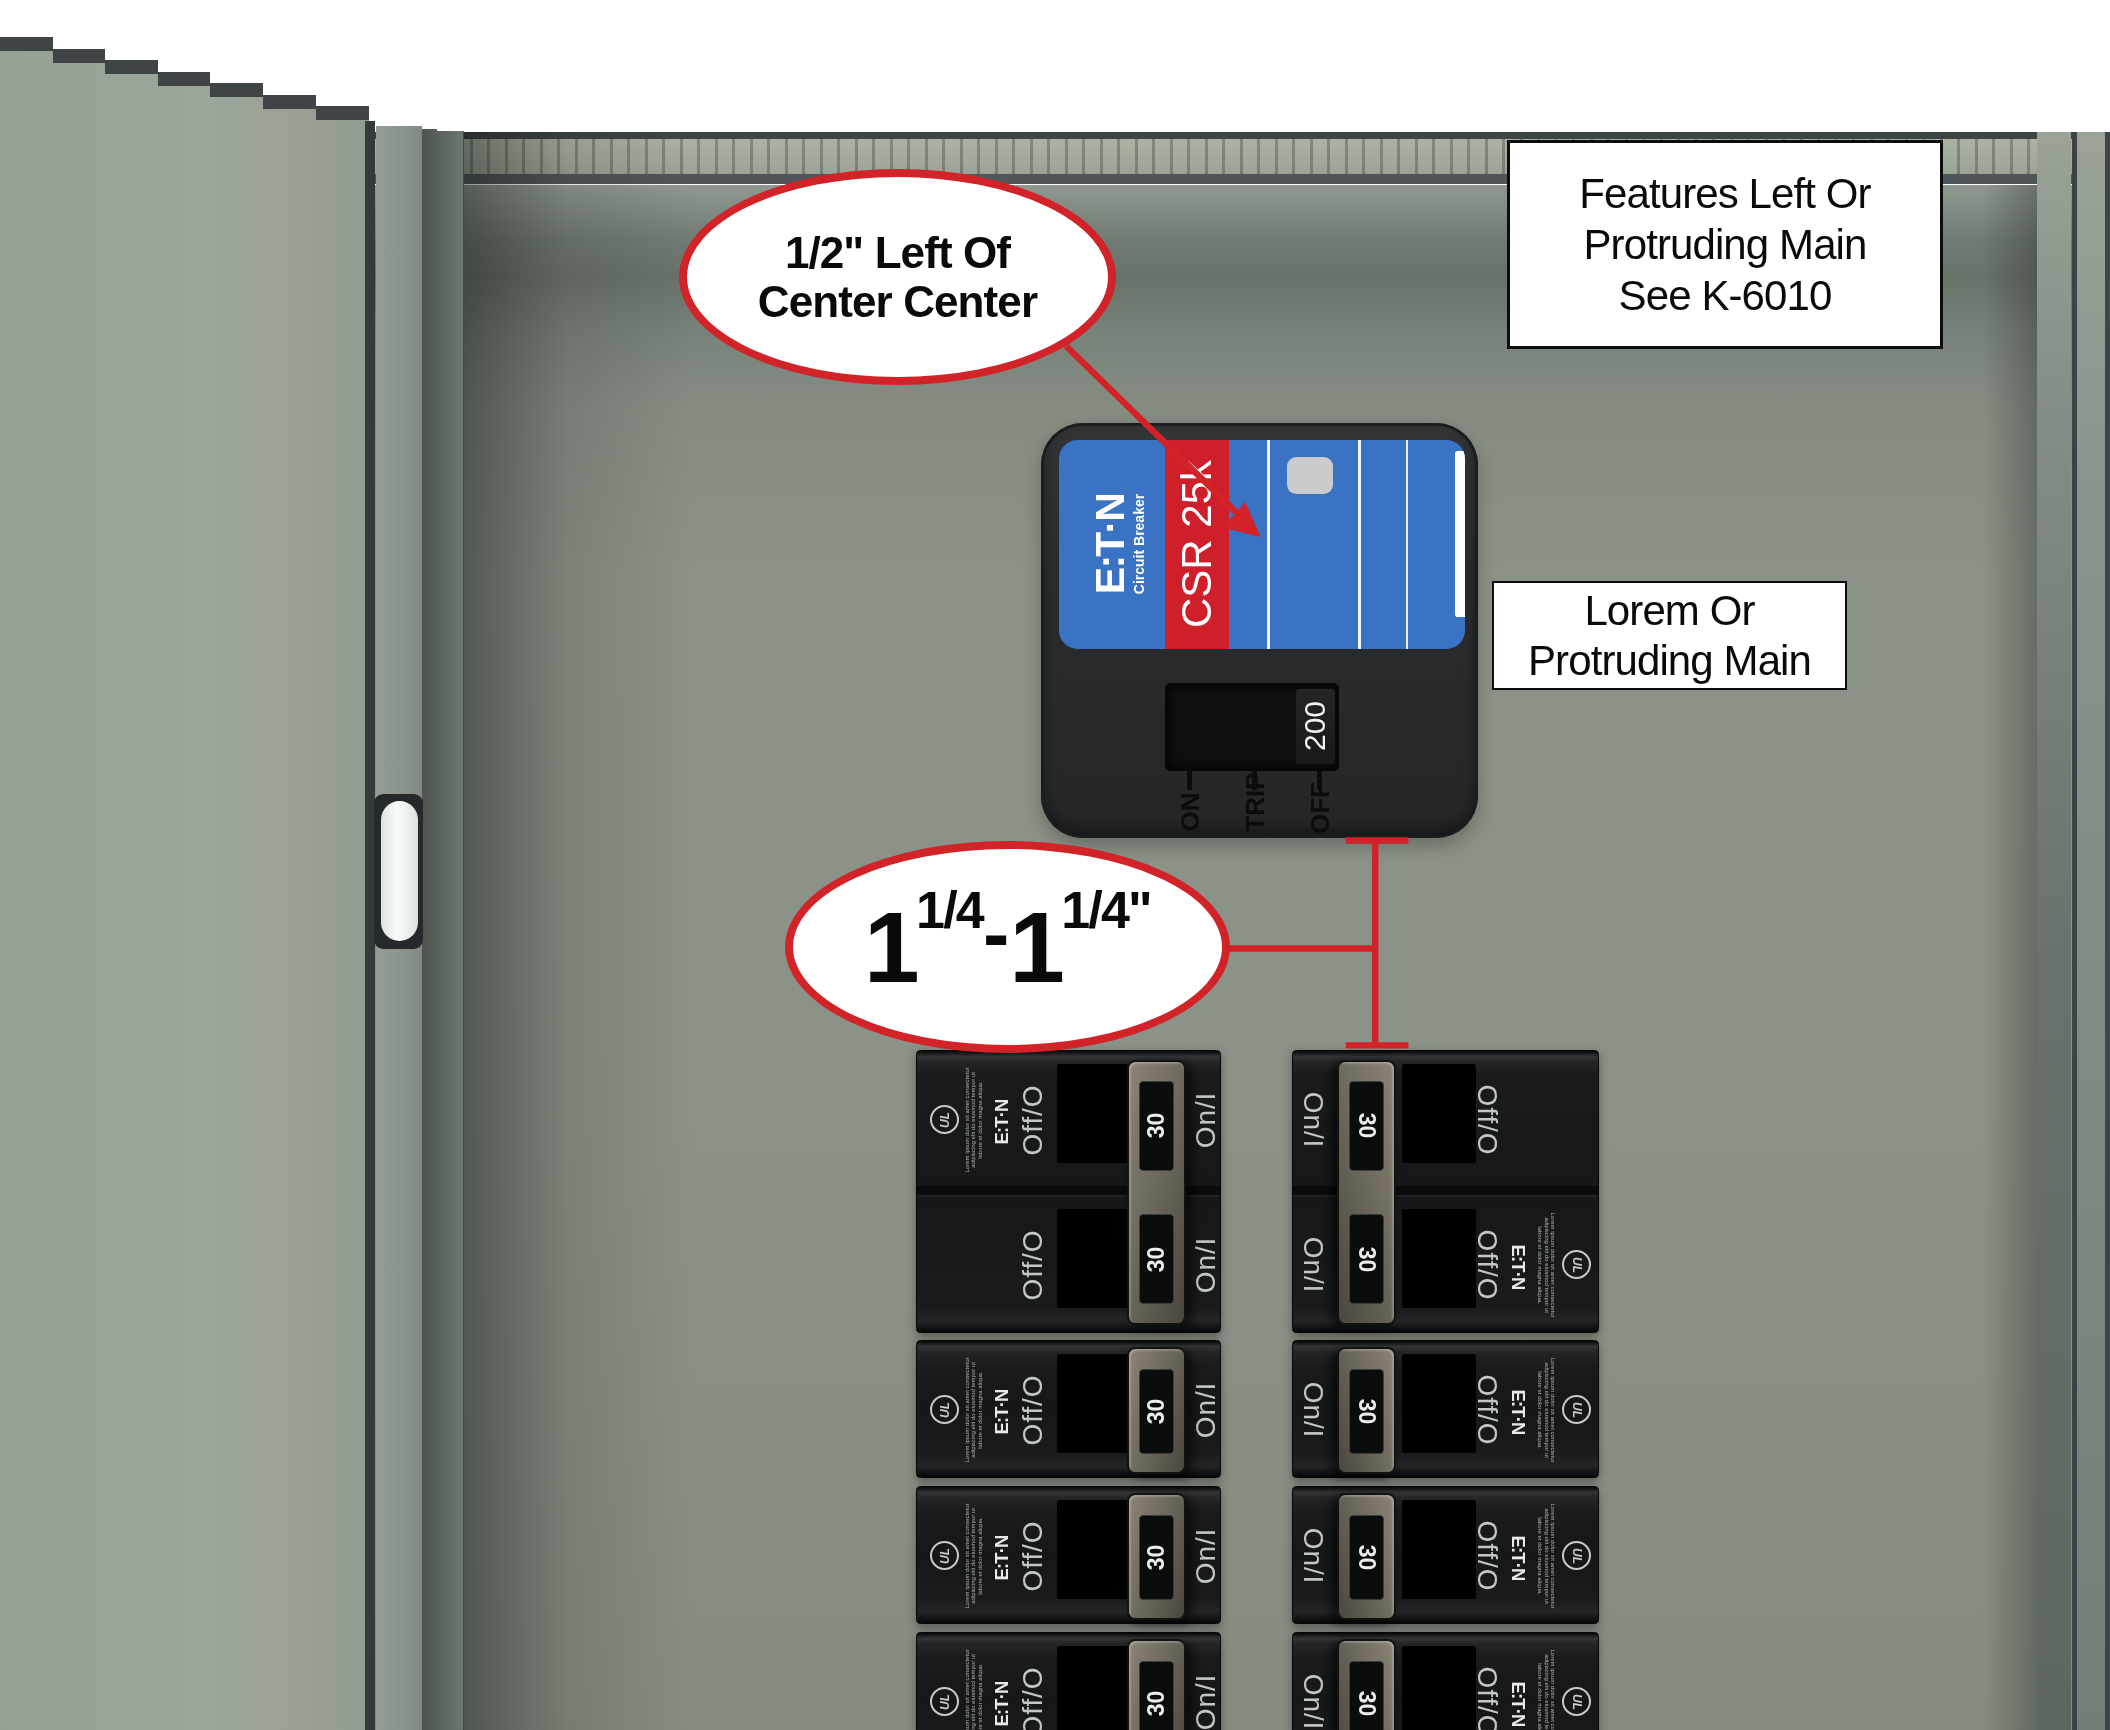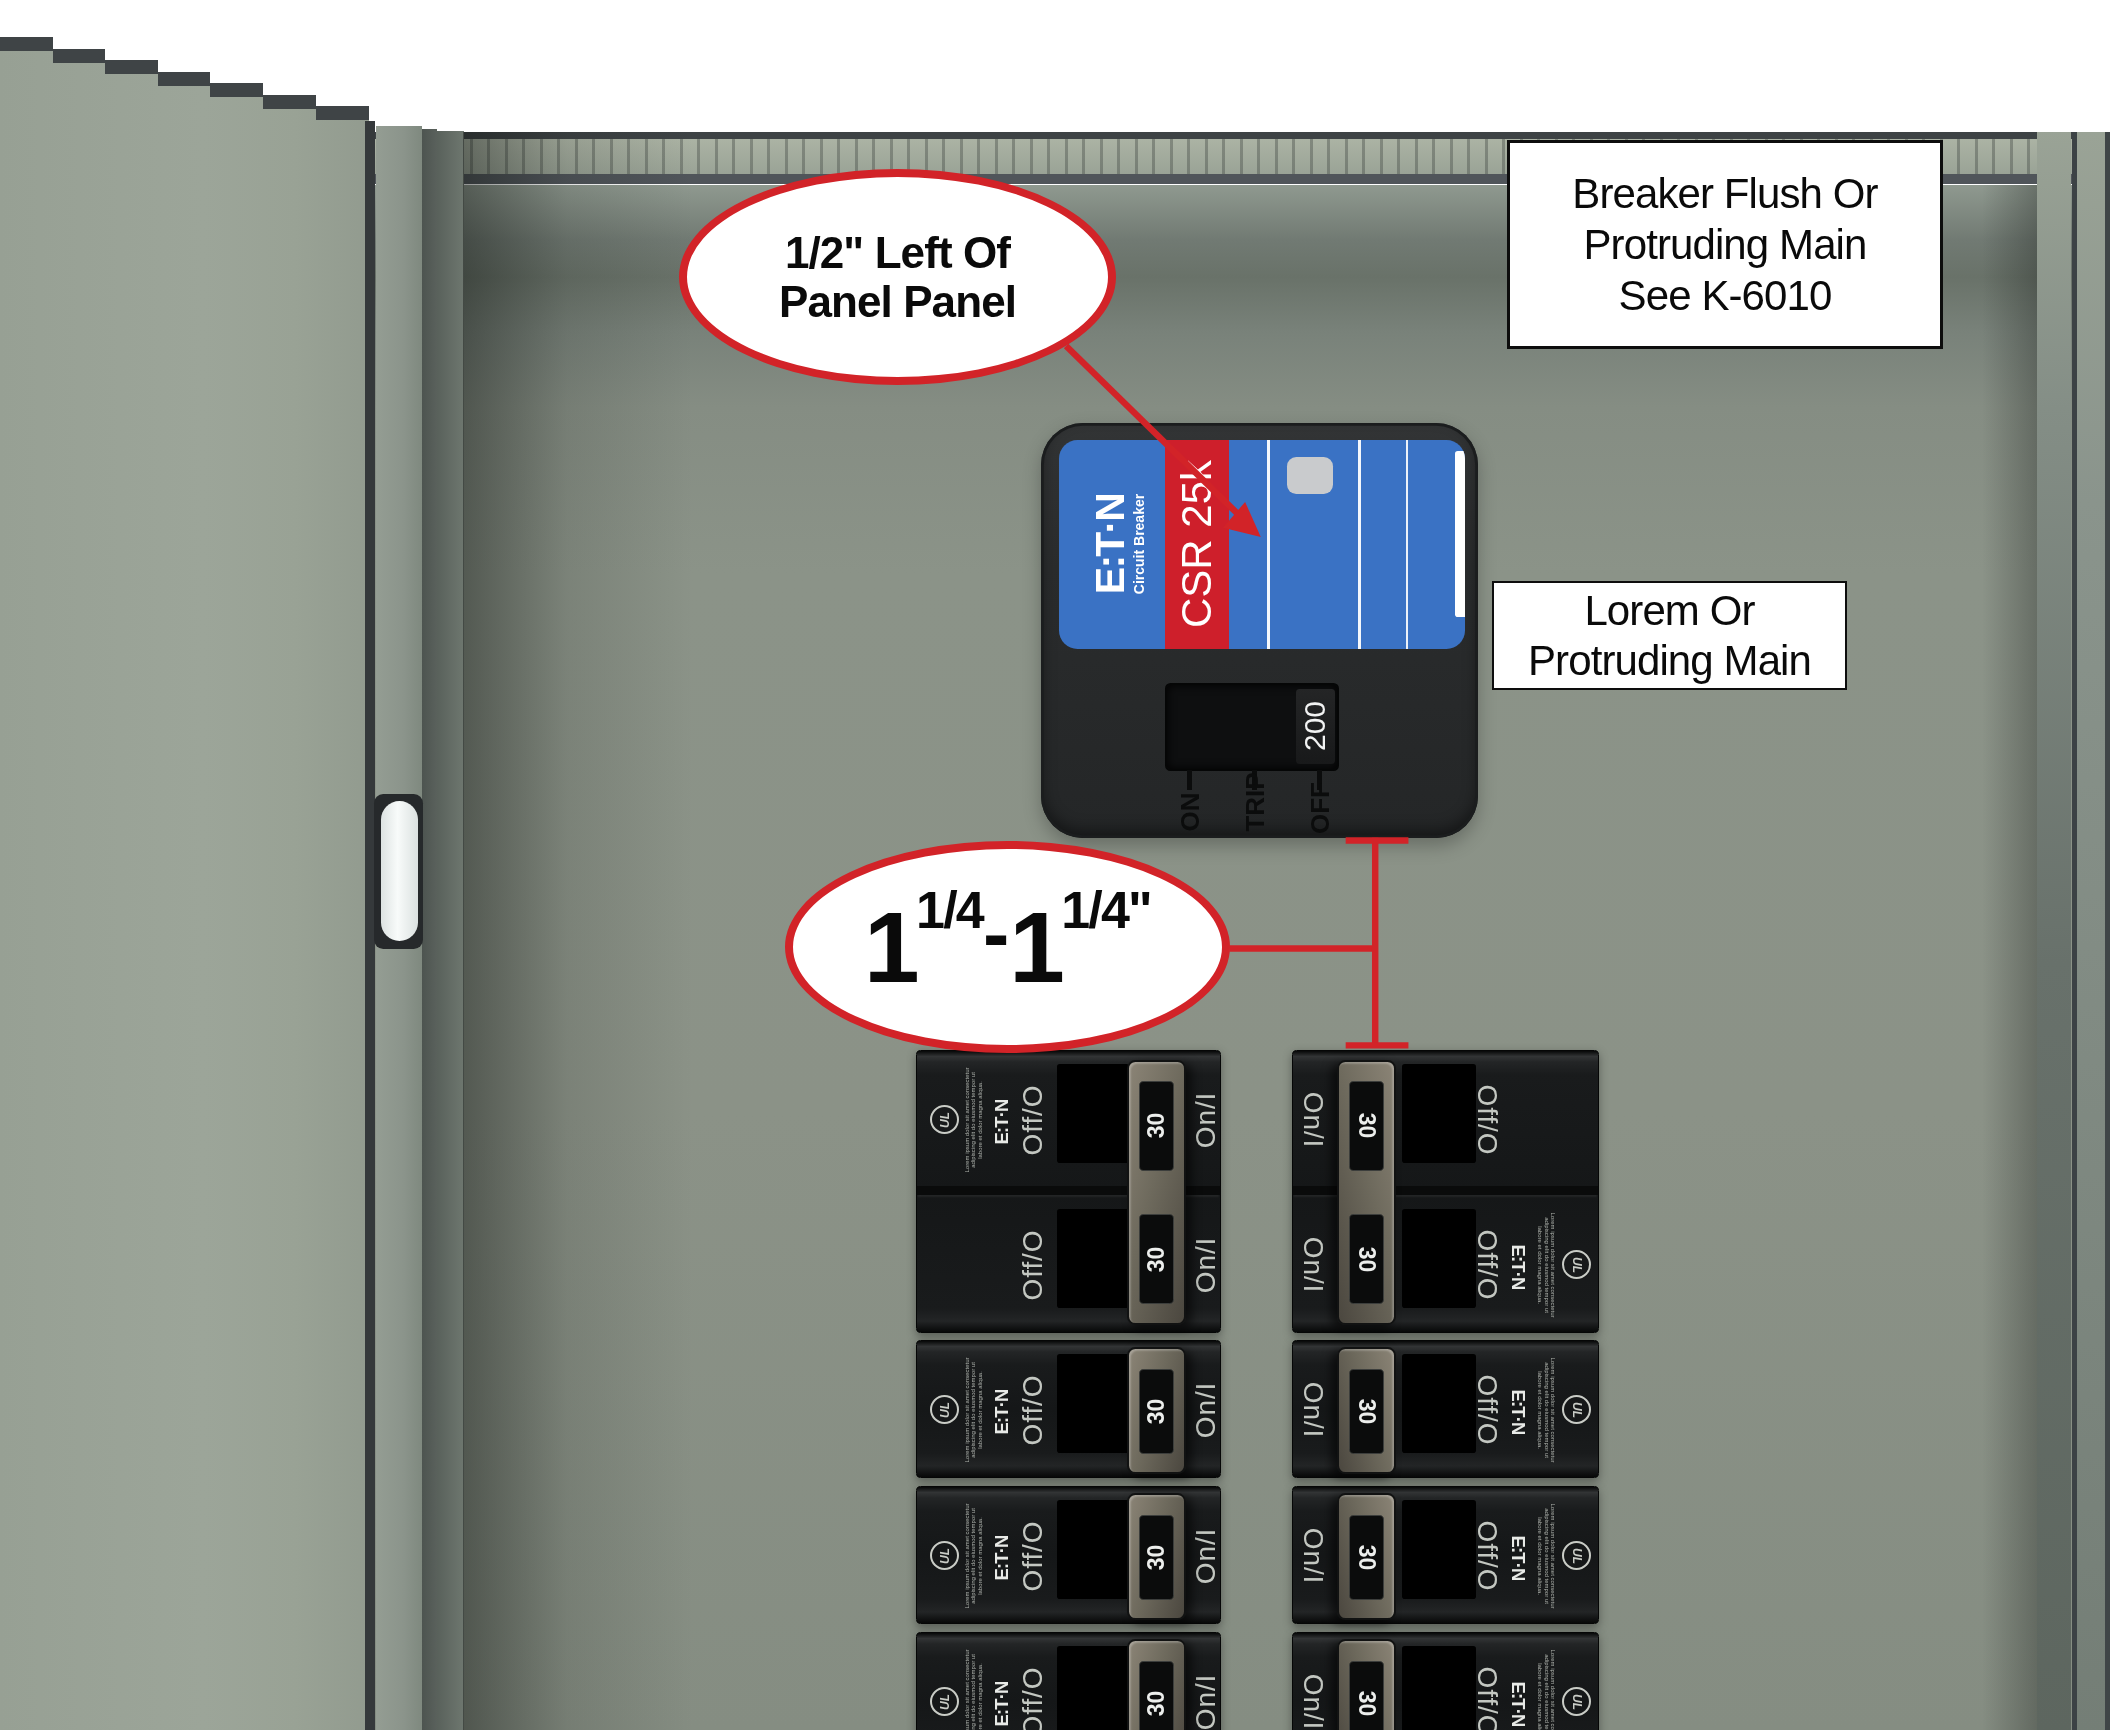--- a/index.html
+++ b/index.html
@@ -377,34 +377,34 @@
     <line x1="1155" y1="375" x2="1340" y2="556" stroke="#d22328" stroke-width="7"></line>
     <polygon points="1366,582 1325,572 1349,544" fill="#d22328"></polygon>
     <line x1="1332" y1="1028" x2="1490" y2="1028" stroke="#d22328" stroke-width="7"></line>
     <line x1="1490" y1="908" x2="1490" y2="1135" stroke="#d22328" stroke-width="7"></line>
     <line x1="1458" y1="911" x2="1526" y2="911" stroke="#d22328" stroke-width="7"></line>
     <line x1="1458" y1="1133" x2="1526" y2="1133" stroke="#d22328" stroke-width="7"></line>
   </svg>
 
   <div class="oval oval1">
     <div>1/2" Left Of</div>
-    <div>Panel Panel</div>
+    <div>Center Center</div>
   </div>
 
   <div class="oval oval2">
     <span class="o2big">1</span>
     <span class="o2sup">1/4</span>
     <span class="o2dash">-</span>
     <span class="o2big">1</span>
     <span class="o2sup">1/4</span>
     <span class="o2sup">"</span>
   </div>
 
   <div class="notebox features">
-    <div>Breaker Flush Or</div>
+    <div>Features Left Or</div>
     <div>Protruding Main</div>
     <div>See K-6010</div>
   </div>
 
   <div class="notebox flush">
     <div>Lorem Or</div>
     <div>Protruding Main</div>
   </div>
 
 

